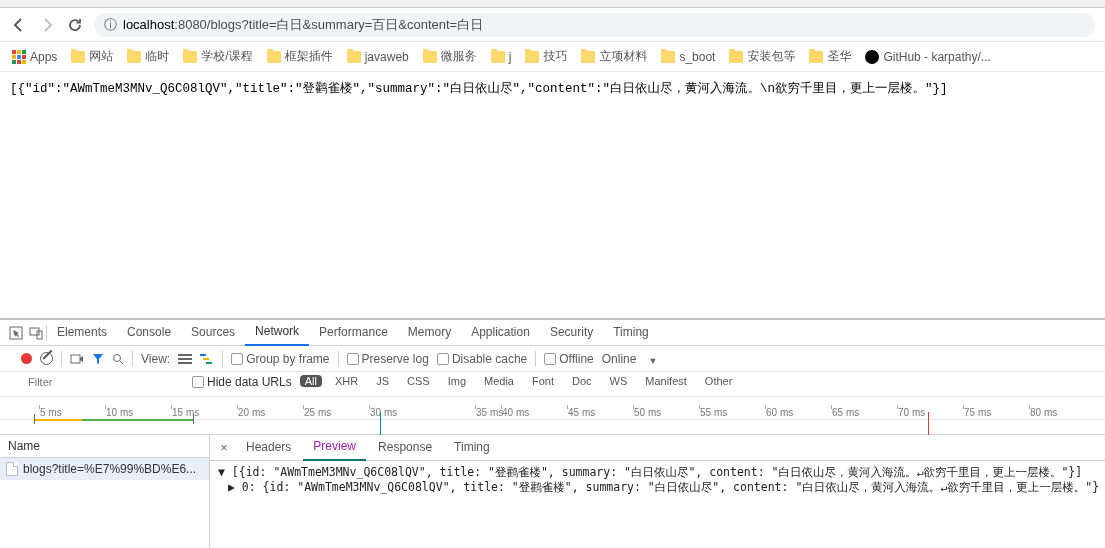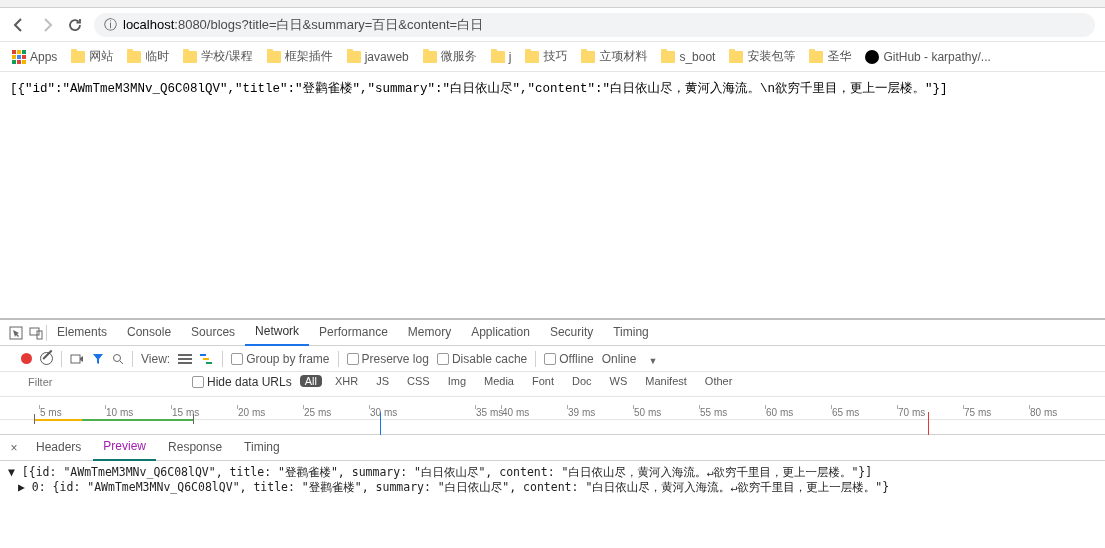--- a/index.html
+++ b/index.html
@@ -249,35 +249,42 @@
   <div class="timeline">
     <div class="ticks" id="ticks">
         <div class="tick" style="left: 40px;">5 ms</div>
         <div class="tick" style="left: 106px;">10 ms</div>
         <div class="tick" style="left: 172px;">15 ms</div>
         <div class="tick" style="left: 238px;">20 ms</div>
         <div class="tick" style="left: 304px;">25 ms</div>
         <div class="tick" style="left: 370px;">30 ms</div>
         <div class="tick" style="left: 436px; margin-left: 40px;">35 ms</div>
         <div class="tick" style="left: 502px;">40 ms</div>
-        <div class="tick" style="left: 568px;">39 ms</div>
+        <div class="tick" style="left: 568px;">45 ms</div>
         <div class="tick" style="left: 634px;">50 ms</div>
         <div class="tick" style="left: 700px;">55 ms</div>
         <div class="tick" style="left: 766px;">60 ms</div>
         <div class="tick" style="left: 832px;">65 ms</div>
         <div class="tick" style="left: 898px;">70 ms</div>
         <div class="tick" style="left: 964px;">75 ms</div>
         <div class="tick" style="left: 1030px;">80 ms</div>
       </div>
     <div class="wave"></div>
     <div class="marker blue"></div>
     <div class="marker red"></div>
   </div>
 
   <div class="dt-body">
+    <div class="namecol">
+      <div class="hdr">Name</div>
+      <div class="row">
+        <div class="file-ico"></div>
+        <span>blogs?title=%E7%99%BD%E6...</span>
+      </div>
+    </div>
     <div class="detail">
       <div class="detail-tabs">
         <div class="close">×</div>
         <div class="dtab">Headers</div>
         <div class="dtab active">Preview</div>
         <div class="dtab">Response</div>
         <div class="dtab">Timing</div>
       </div>
       <div class="preview">
         <div class="line">▼ [{id: "AWmTmeM3MNv_Q6C08lQV", title: "登鹳雀楼", summary: "白日依山尽", content: "白日依山尽，黄河入海流。↵欲穷千里目，更上一层楼。"}]</div>

